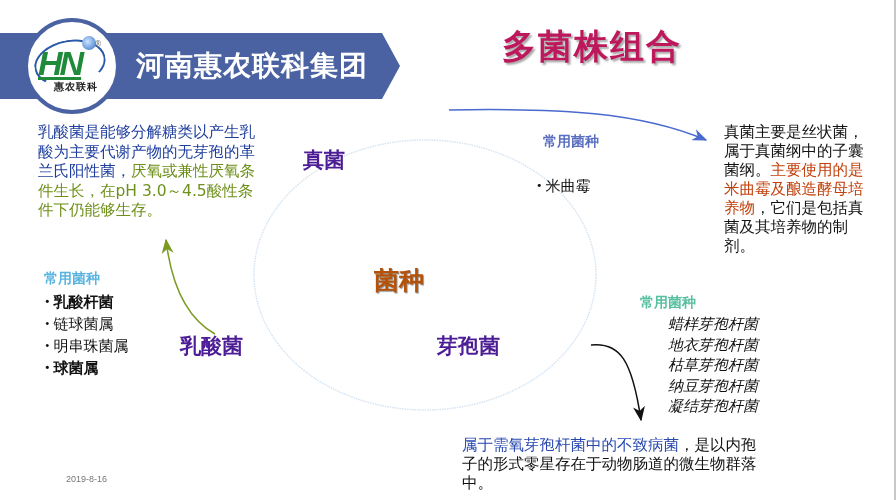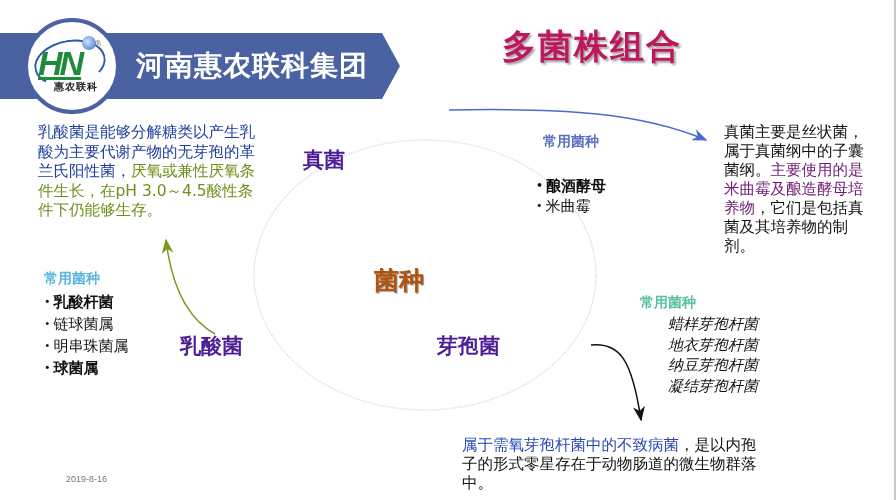--- a/index.html
+++ b/index.html
@@ -34,21 +34,21 @@
   .list-lactic { left:44px; top:292px;font-family:Liberation Mono, monospace; }
   .list-fungi { left:536px; top:176px; }
   .list-bacillus { left:668px; top:314px; font-size:15px; line-height:20.5px; font-style:italic; color:#111; }
   .node { font-size:21px; font-weight:bold; color:#4c1d95; white-space:nowrap; }
   .node-fungi { left:303px; top:146px; }
   .node-lactic { left:180px; top:332px; }
   .node-bacillus { left:437px; top:332px; }
   .center { left:374px; top:264px; font-size:25px; font-weight:bold; color:#b4520a;
             text-shadow:1px 1px 1px rgba(0,0,0,0.45); white-space:nowrap; }
   .desc-fungi { left:724px; top:123px; width:148px; font-size:15.5px; line-height:19px; color:#111; }
-  .desc-fungi .blue { color:#701a75; }
+  .desc-fungi .blue { color:#c2410c; }
   .desc-bacillus { left:462px; top:436px; width:300px; font-size:15.5px; line-height:19px; color:#111; }
   .desc-bacillus .blue { color:#2848b0; }
   .date { left:66px; top:474px; font-size:9px; color:#777; font-family:"Liberation Sans",sans-serif; }
   .right-edge { left:894px; top:0; width:2px; height:500px; background:#c8c8c8; }
   svg.overlay { position:absolute; left:0; top:0; }
 </style>
 </head>
 <body>
 
 <div class="abs banner"></div>
@@ -92,30 +92,30 @@
   <li class="b">球菌属</li>
 </ul>
 
 <div class="abs node node-fungi">真菌</div>
 <div class="abs node node-lactic">乳酸菌</div>
 <div class="abs node node-bacillus">芽孢菌</div>
 <div class="abs center">菌种</div>
 
 <div class="abs section-label lab-fungi">常用菌种</div>
 <ul class="abs list list-fungi">
-  <li class="b">酿酒酵母</li>
   <li>米曲霉</li>
 </ul>
 
 <div class="abs desc-fungi"><span>真菌主要是丝状菌，属于真菌纲中的子囊菌纲。</span><span class="blue">主要使用的是米曲霉及酿造酵母培养物</span><span>，它们是包括真菌及其培养物的制剂。</span></div>
 
 <div class="abs section-label lab-bacillus">常用菌种</div>
 <div class="abs list-bacillus">
   <div>蜡样芽孢杆菌</div>
   <div>地衣芽孢杆菌</div>
+  <div>枯草芽孢杆菌</div>
   <div>纳豆芽孢杆菌</div>
   <div>凝结芽孢杆菌</div>
 </div>
 
 <div class="abs desc-bacillus"><span class="blue">属于需氧芽孢杆菌中的不致病菌</span><span>，是以内孢子的形式零星存在于动物肠道的微生物群落中。</span></div>
 
 <div class="abs date">2019-8-16</div>
 <div class="abs right-edge"></div>
 
 </body></html>

